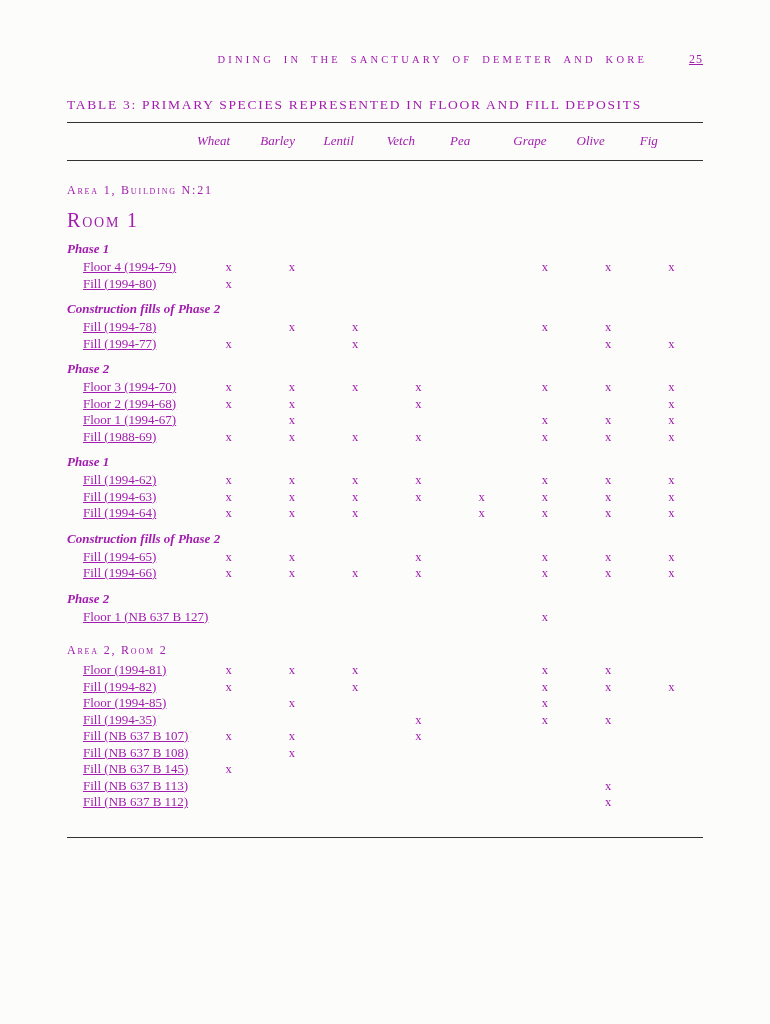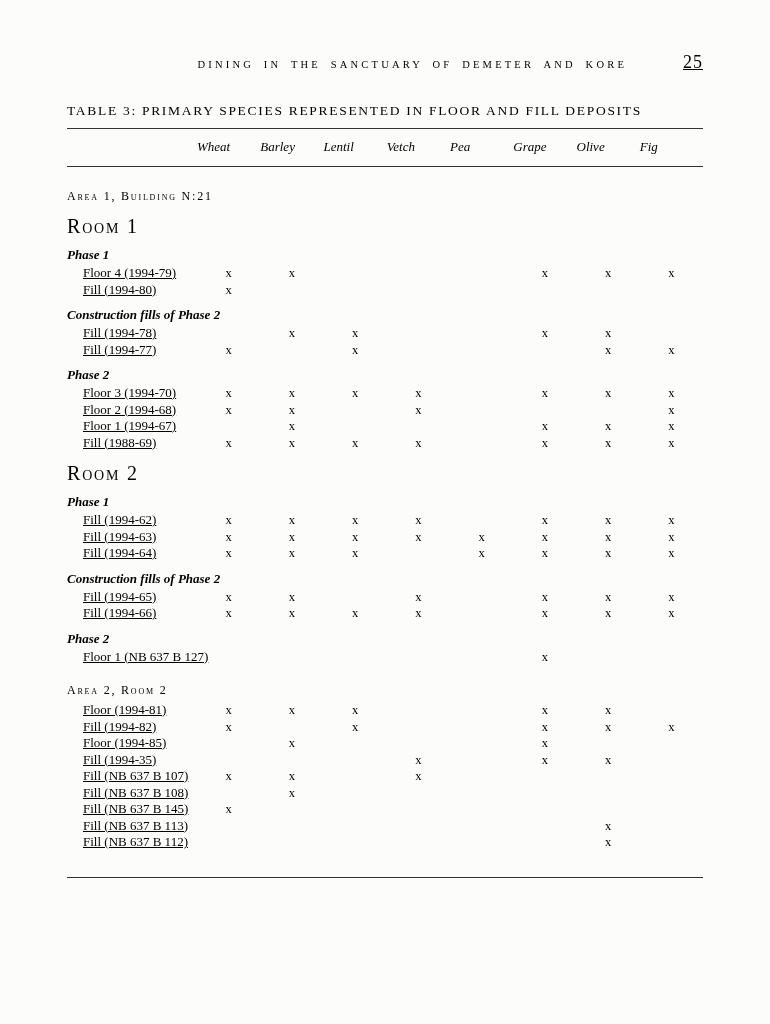--- a/index.html
+++ b/index.html
@@ -7,42 +7,42 @@
     padding: 0;
     background: #f4f4f2;
   }
   .page {
     position: relative;
     width: 770px;
     height: 1024px;
     margin: 0 auto;
     box-sizing: border-box;
     background: #fcfcfa;
-    color: #000000;
+    color: #a21caf;
     font-family: "Liberation Serif", "DejaVu Serif", serif;
     padding: 52px 67px 0 67px;
     overflow: hidden;
   }
 
   
   .running-head {
     display: flex;
     justify-content: flex-end;
     align-items: baseline;
     margin-bottom: 30px;
   }
   .head-title {
     font-size: 10.5px;
     letter-spacing: 3.2px;
     word-spacing: 4px;
   }
   .page-number {
-    font-size: 18px;
+    font-size: 12px;
     letter-spacing: 1px;
-    margin-left: 56px;
+    margin-left: 42px;
     text-decoration: underline;
   }
 
   
   .table-title {
     font-size: 13.5px;
     letter-spacing: 1.7px;
     margin: 6px 0 9px 0;
   }
 
@@ -219,21 +219,20 @@
         <div class="rlabel">Fill (1988-69)</div>
         <div class="mark">x</div>
         <div class="mark">x</div>
         <div class="mark">x</div>
         <div class="mark">x</div>
         <div class="mark"></div>
         <div class="mark">x</div>
         <div class="mark">x</div>
         <div class="mark">x</div>
       </div>
-      <div class="h-room">Room 2</div>
       <div class="h-phase">Phase 1</div>
       <div class="trow">
         <div class="rlabel">Fill (1994-62)</div>
         <div class="mark">x</div>
         <div class="mark">x</div>
         <div class="mark">x</div>
         <div class="mark">x</div>
         <div class="mark"></div>
         <div class="mark">x</div>
         <div class="mark">x</div>

